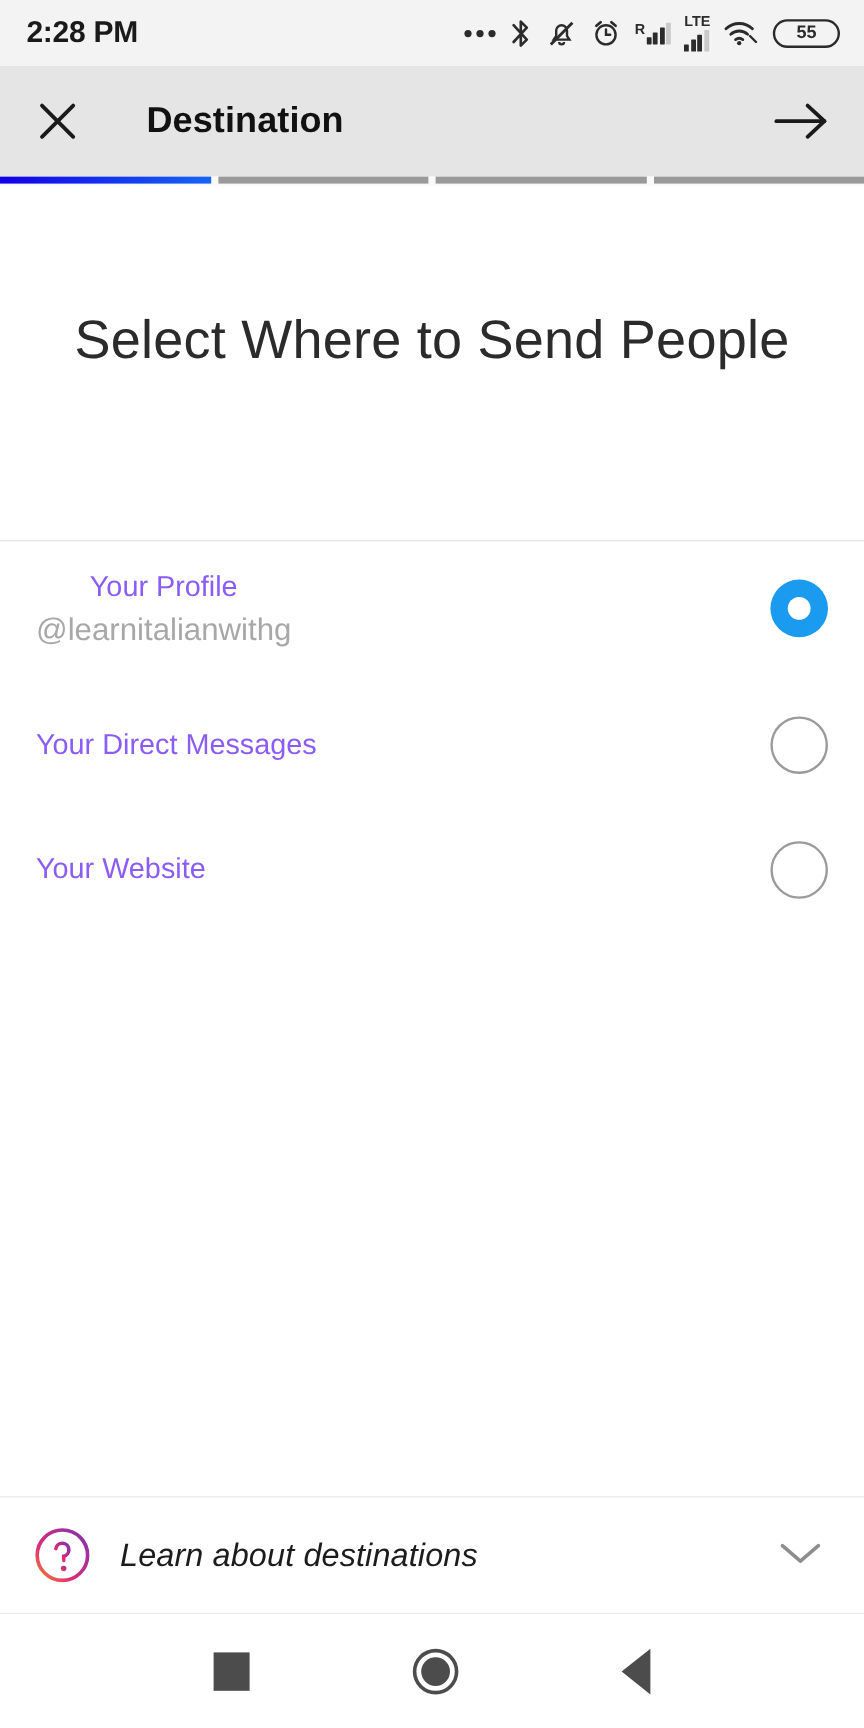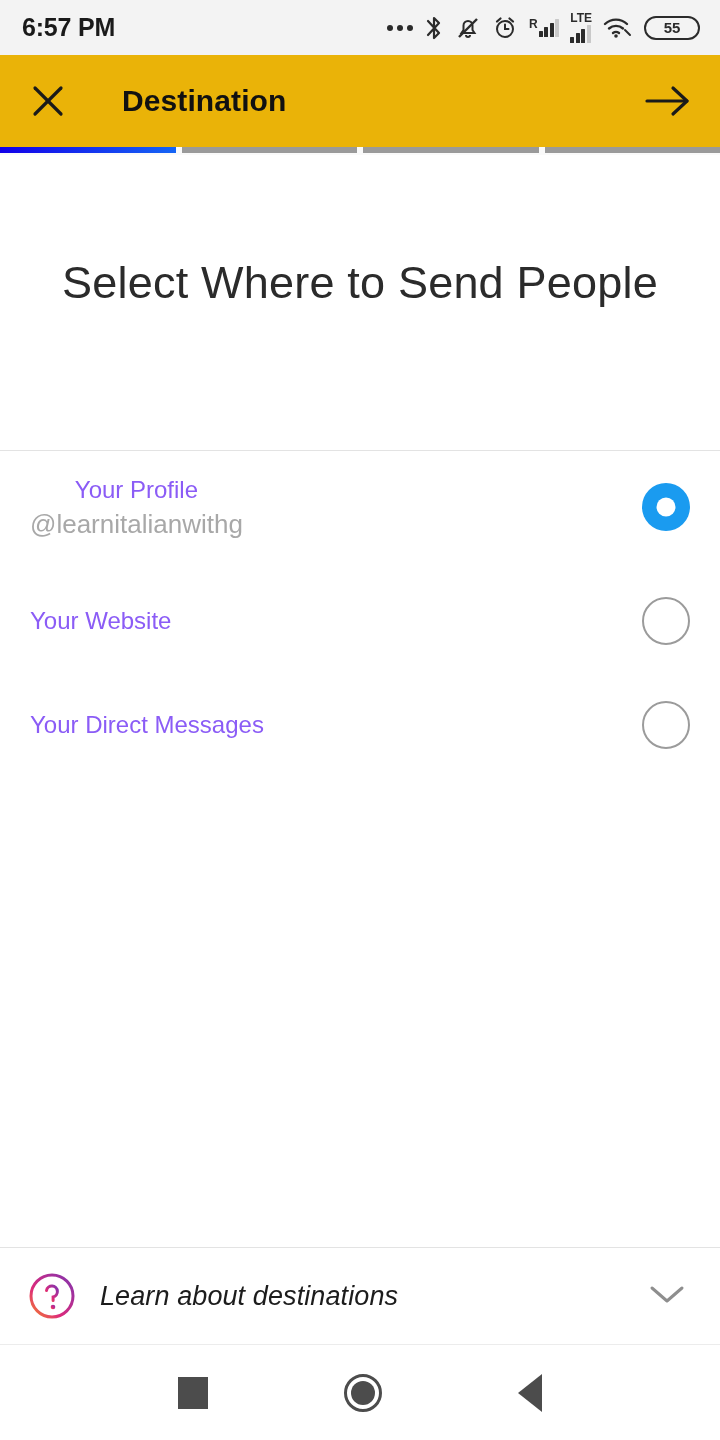--- a/index.html
+++ b/index.html
@@ -49,21 +49,21 @@
   .bars b.dim { background:#c9c9c9; }
   .battery {
     width:56px; height:24px; border:2.5px solid #2b2b2b; border-radius:12px;
     display:flex; align-items:center; justify-content:center;
     font-size:15px; font-weight:bold; color:#2b2b2b;
   }
 
   
   .header {
     height:92px; flex:0 0 92px;
-    background:#eab308;
+    background:#e5e5e5;
     display:flex; align-items:center;
     padding:0 26px;
     position:relative;
   }
   .hdr-title {
     font-size:30px; font-weight:bold; color:#111;
     margin-left:52px; letter-spacing:0.1px;
   }
   .icon-btn { display:flex; align-items:center; justify-content:center; }
   .hdr-next { margin-left:auto; }
@@ -158,21 +158,21 @@
     border-bottom:19px solid transparent;
     border-right:24px solid #4c4c4c;
   }
 </style>
 </head>
 <body>
 
 <div id="screen">
 
   <div class="statusbar">
-    <span class="status-time">6:57 PM</span>
+    <span class="status-time">2:28 PM</span>
     <div class="status-icons">
 
       <span class="si dots-icon">
           <i></i>
           <i></i>
           <i></i>
         </span>
 
       <span class="si">
         <svg width="20" height="26" viewBox="0 0 20 26">
@@ -269,30 +269,30 @@
         <span class="opt-label">Your Profile</span>
         <span class="opt-sub">@learnitalianwithg</span>
       </div>
       <span class="radio-wrap top">
         <span class="radio selected"></span>
       </span>
     </div>
 
     <div class="opt-row">
       <div class="opt-texts">
-        <span class="opt-label">Your Website</span>
+        <span class="opt-label">Your Direct Messages</span>
       </div>
       <span class="radio-wrap">
         <span class="radio"></span>
       </span>
     </div>
 
     <div class="opt-row">
       <div class="opt-texts">
-        <span class="opt-label">Your Direct Messages</span>
+        <span class="opt-label">Your Website</span>
       </div>
       <span class="radio-wrap">
         <span class="radio"></span>
       </span>
     </div>
 
   </div>
 
   <div class="spacer"></div>
 

